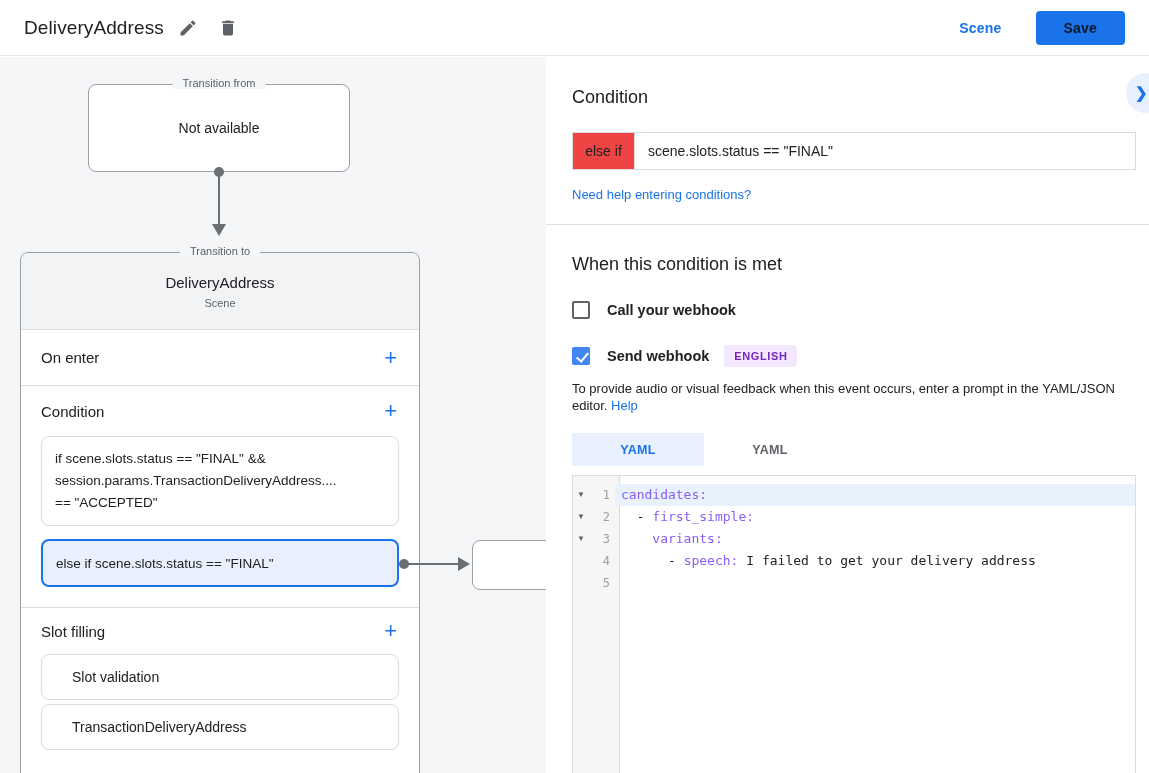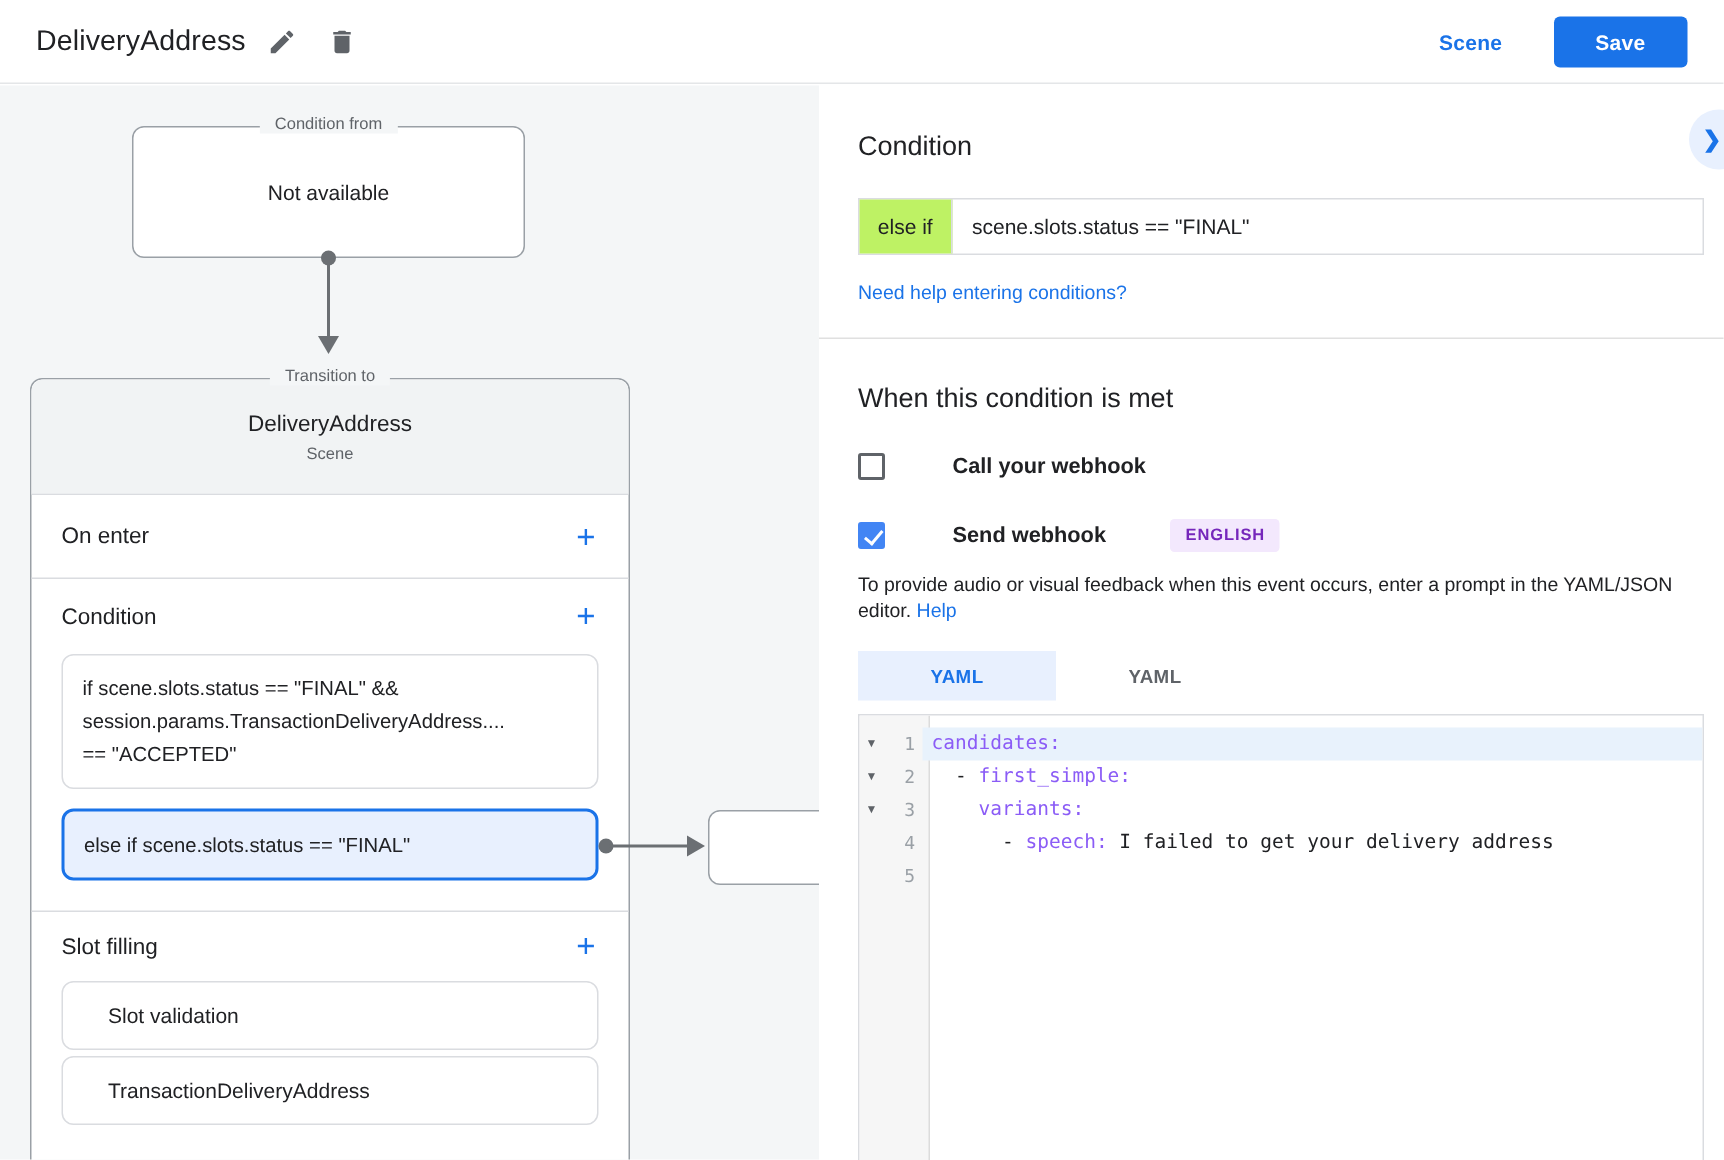--- a/index.html
+++ b/index.html
@@ -9,21 +9,21 @@
   
   .topbar { position:absolute; left:0; top:0; width:1149px; height:56px; background:#fff;
     border-bottom:1px solid #e4e6e8; display:flex; align-items:center; padding:0 24px; z-index:30; }
   .topbar-title { font-size:19px; color:#202124; letter-spacing:.1px; }
   .icon-btn { width:32px; height:32px; display:flex; align-items:center; justify-content:center;
     border:none; background:transparent; cursor:pointer; margin-left:8px; }
   .icon-btn svg { fill:#5f6368; }
   .topbar-spacer { flex:1; }
   .cancel-btn { color:#1a73e8; font-size:14px; font-weight:bold; background:transparent; border:none;
     padding:8px 16px; cursor:pointer; letter-spacing:.2px; }
-  .save-btn { background:#1a73e8; color:#ffffff; font-size:14px; font-weight:bold; border:none;
+  .save-btn { background:#1a73e8; color:#0f172a; font-size:14px; font-weight:bold; border:none;
     border-radius:4px; padding:9px 28px; margin-left:18px; cursor:pointer; letter-spacing:.2px; }
 
   
   .canvas { position:absolute; left:0; top:57px; width:546px; height:716px; background:#f4f6f7; overflow:hidden; }
 
   .node-box { position:absolute; background:#fff; border:1px solid #9aa0a6; border-radius:8px; }
   .legend { position:absolute; top:-8px; left:50%; transform:translateX(-50%); background:#f4f6f7;
     padding:0 10px; font-size:11px; color:#5f6368; white-space:nowrap; }
   .from-box { left:88px; top:27px; width:262px; height:88px; }
   .from-content { width:100%; height:100%; display:flex; align-items:center; justify-content:center;
@@ -65,28 +65,28 @@
     border-top:7px solid transparent; border-bottom:7px solid transparent; border-left:12px solid #6b6f73; }
   .target-box { left:472px; top:483px; width:95px; height:50px; cursor:pointer; }
 
   
   .panel { position:absolute; left:546px; top:57px; width:603px; height:716px; background:#fff; padding:0 0 0 26px; }
   .collapse-btn { position:absolute; right:-17px; top:16px; width:40px; height:40px; border-radius:50%;
     background:#e8f0fe; border:none; color:#1a73e8; font-size:15px; font-weight:bold; cursor:pointer;
     display:flex; align-items:center; justify-content:flex-start; padding-left:9px; z-index:5; }
   .panel-title { margin-top:30px; font-size:18px; color:#202124; }
   .cond-input-row { margin-top:24px; width:564px; height:38px; border:1px solid #dadce0; display:flex; background:#fff; }
-  .cond-prefix { width:62px; background:#bef264; border-right:1px solid #dadce0; display:flex;
+  .cond-prefix { width:62px; background:#ef4444; border-right:1px solid #dadce0; display:flex;
     align-items:center; justify-content:center; font-size:14px; color:#202124; }
   .cond-value { flex:1; display:flex; align-items:center; padding-left:13px; font-size:14px; color:#202124; cursor:text; }
   .help-link { display:inline-block; margin-top:17px; font-size:13px; color:#1a73e8; text-decoration:none; cursor:pointer; }
   .panel-divider { margin:21px 0 0 -26px; width:603px; height:1px; background:#e0e0e0; }
   .when-heading { margin-top:29px; font-size:18px; color:#202124; }
 
-  .check-row { display:flex; align-items:center; margin-top:26px;gap:28px; }
+  .check-row { display:flex; align-items:center; margin-top:26px; }
   .checkbox { width:18px; height:18px; border:2px solid #5f6368; border-radius:2px; background:#fff;
     cursor:pointer; flex:none; }
   .checkbox.checked { background:#4285f4; border-color:#4285f4; position:relative; }
   .checkbox.checked::after { content:""; position:absolute; left:5px; top:1px; width:5px; height:10px;
     border:solid #fff; border-width:0 2px 2px 0; transform:rotate(40deg); }
   .check-label { margin-left:17px; font-size:14.5px; font-weight:bold; color:#202124; }
   .lang-badge { margin-left:15px; background:#f3e8fd; color:#7627bb; font-size:11px; font-weight:bold;
     letter-spacing:.6px; padding:5px 10px; border-radius:3px; }
 
   .editor-hint { margin-top:13px; width:566px; font-size:13px; line-height:17px; color:#202124; }
@@ -127,21 +127,21 @@
       </svg>
   </button>
   <span class="topbar-spacer"></span>
   <button class="cancel-btn">Scene</button>
   <button class="save-btn">Save</button>
 </div>
 
 <div class="canvas">
 
   <div class="node-box from-box">
-    <span class="legend">Condition from</span>
+    <span class="legend">Transition from</span>
     <div class="from-content">Not available</div>
   </div>
 
   <div class="vconn-dot"></div>
   <div class="vconn-line"></div>
   <div class="vconn-arrow"></div>
 
   <div class="scene-card">
     <span class="legend">Transition to</span>
 

